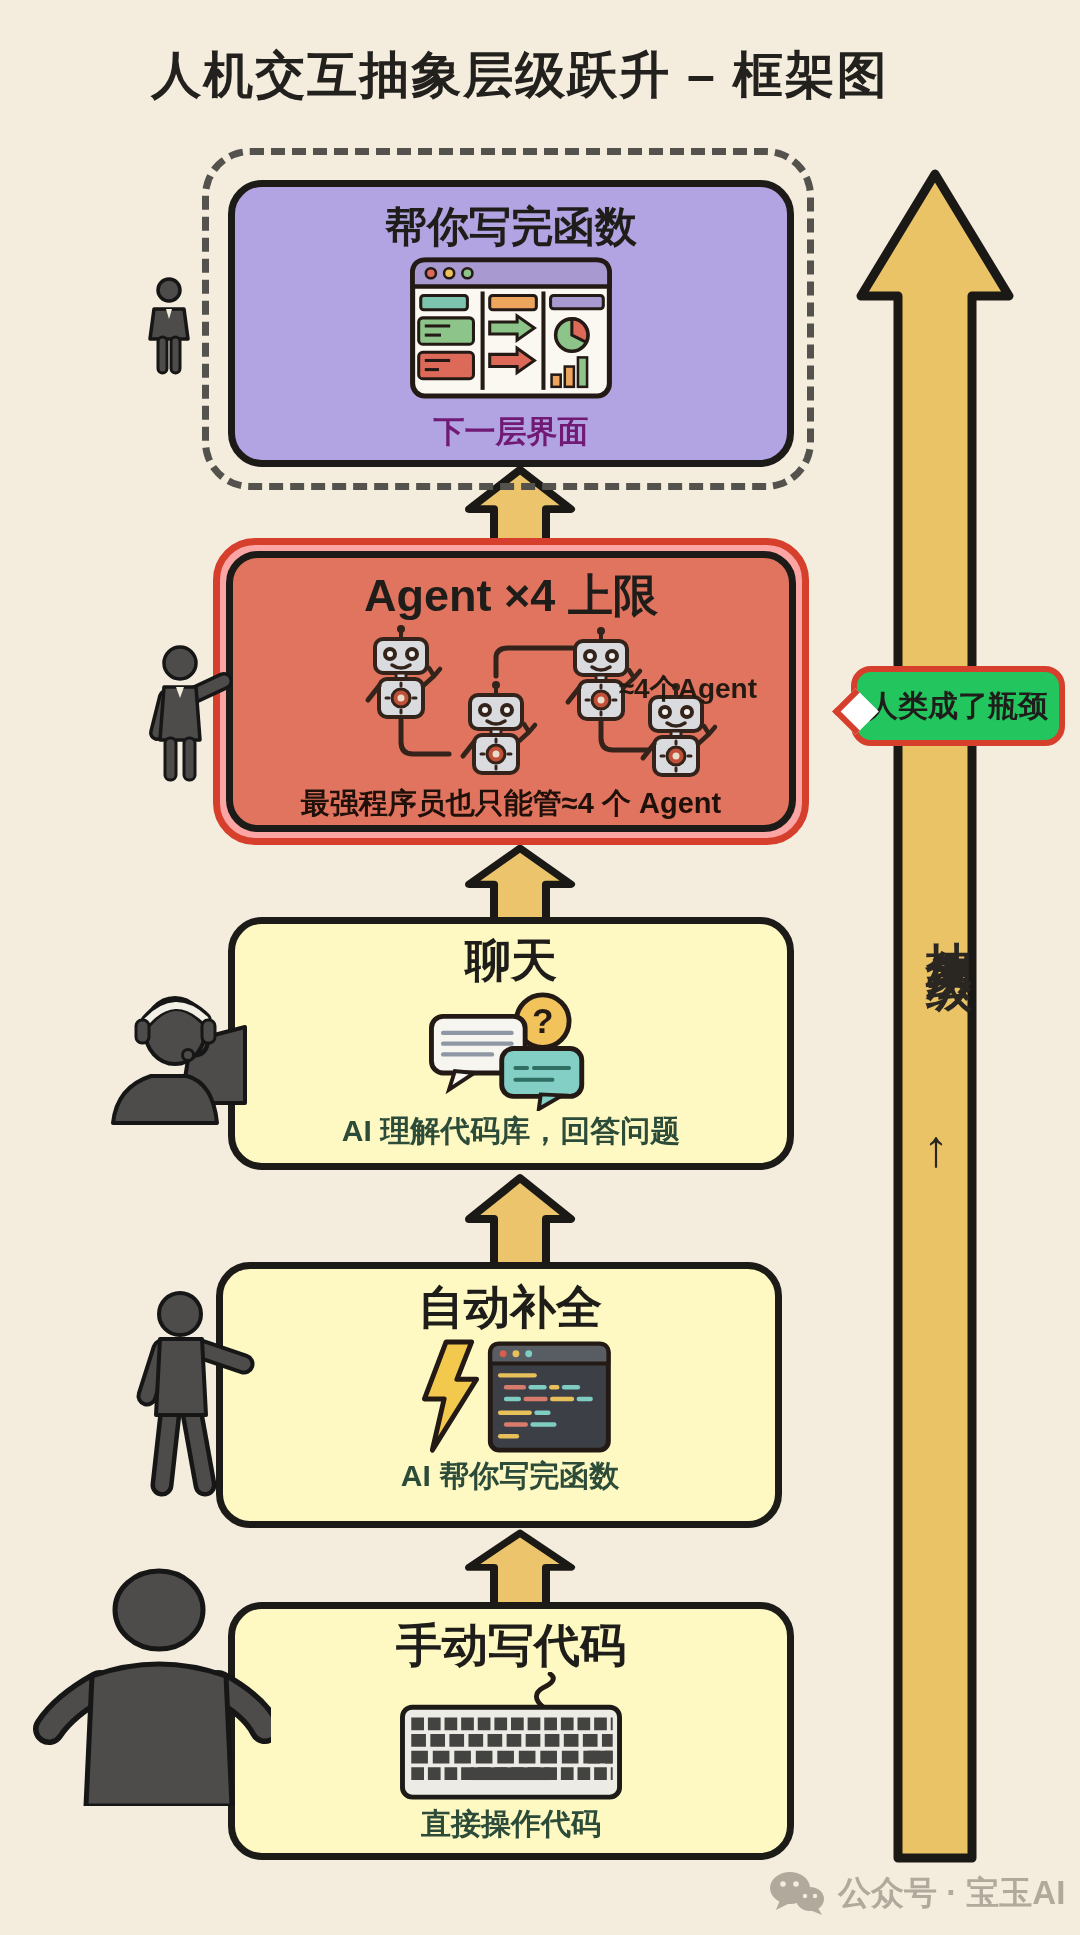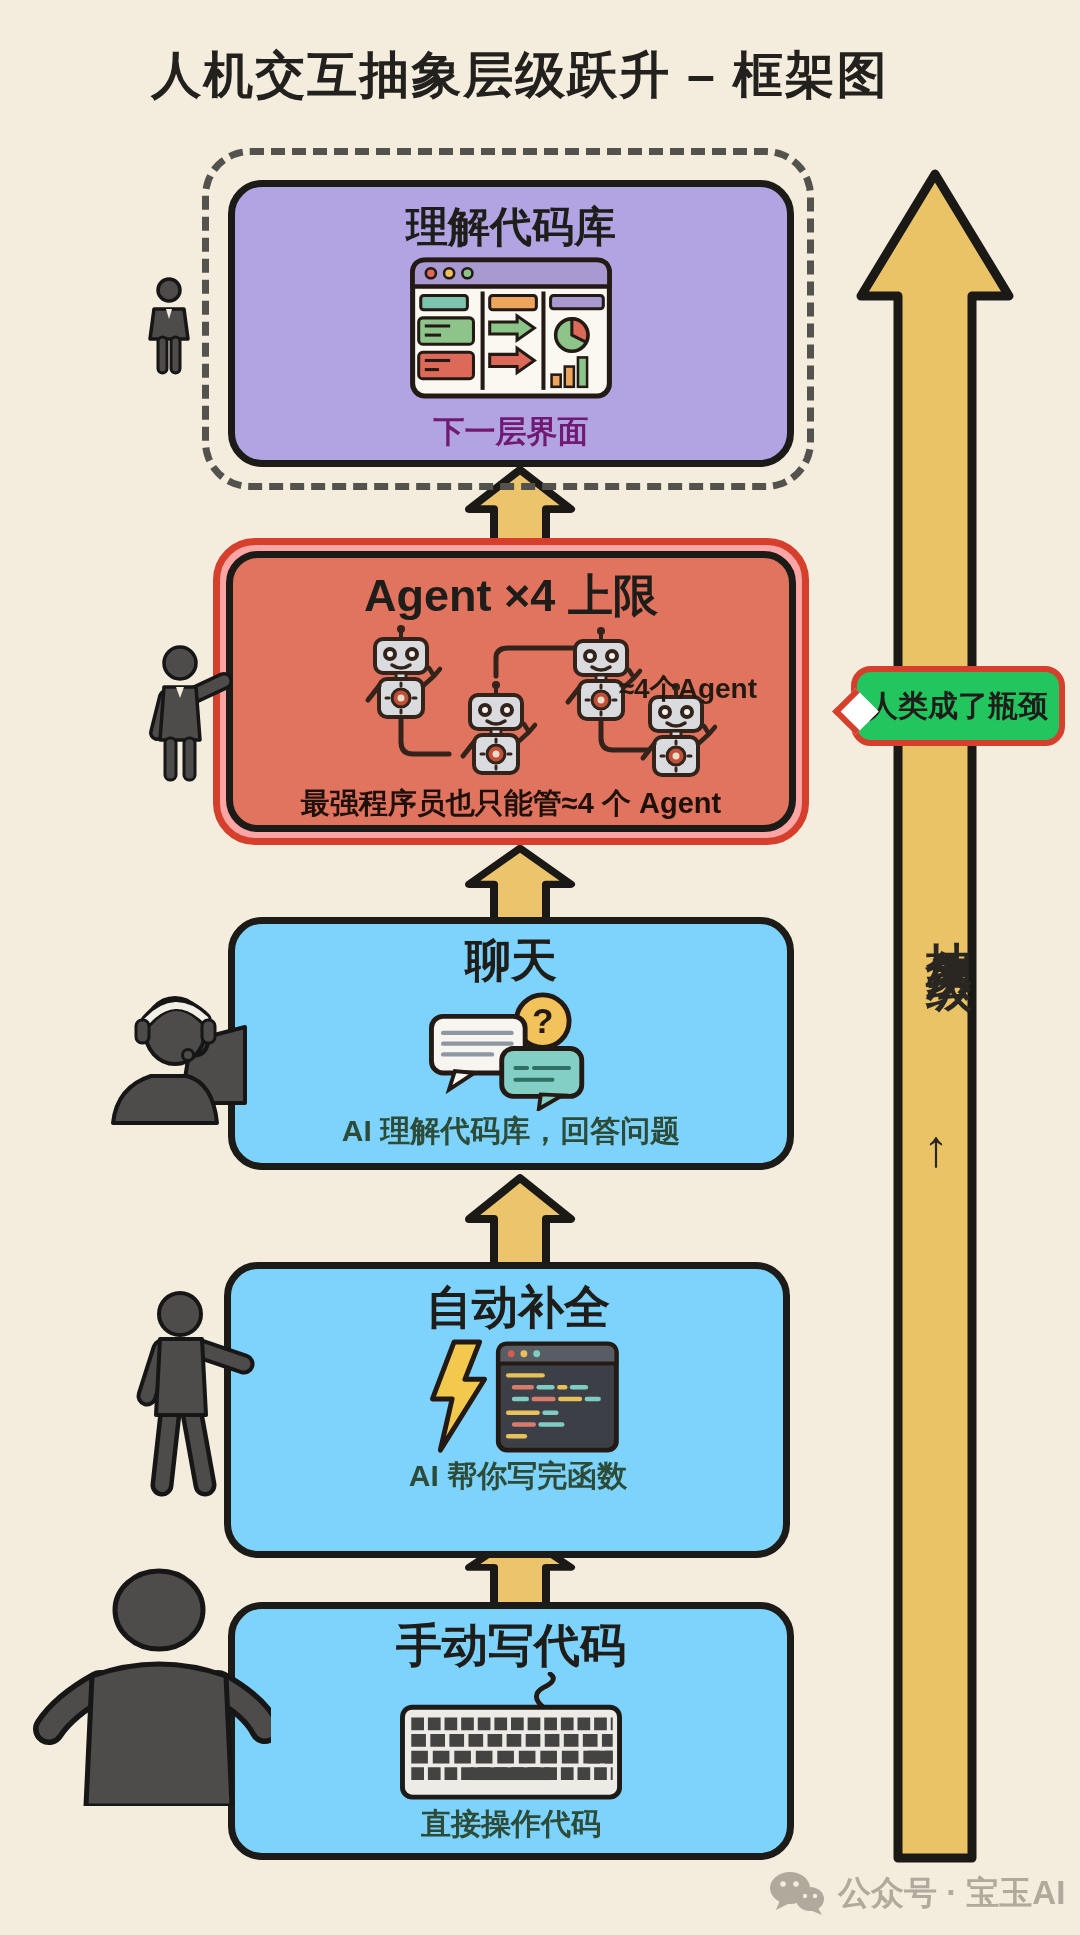--- a/index.html
+++ b/index.html
@@ -32,25 +32,25 @@
     border:7px solid #d63f2c;border-radius:42px;background:#fca5a5;padding:6px;
   }
   .red-inner{
     width:100%;height:100%;box-sizing:border-box;position:relative;
     border:7px solid #1d1b18;border-radius:32px;background:#e1745f;
     display:flex;flex-direction:column;align-items:center;padding-top:12px;
   }
   .red-inner .box-title{font-size:45px;}
   .red-inner .box-caption{font-size:29px;color:#20100a;margin-top:2px;}
   .agent-note{position:absolute;right:32px;top:112px;font-size:28px;font-weight:bold;color:#241a12;}
-  .green-box{background:#7dd3fc;}
+  .green-box{background:#fef9c3;}
   .green-box .box-title{font-size:46px;}
   .green-box .box-caption{font-size:30px;color:#2c4b39;}
   .chat-box{left:228px;top:917px;width:566px;height:253px;padding-top:10px;}
-  .auto-box{left:224px;top:1262px;width:566px;height:296px;padding-top:12px;padding-left:22px;}
+  .auto-box{left:216px;top:1262px;width:566px;height:266px;padding-top:12px;padding-left:22px;}
   .manual-box{left:228px;top:1602px;width:566px;height:258px;padding-top:10px;}
   .flow-arrow{left:445px;width:150px;}
   .callout{
     left:830px;top:666px;width:236px;height:86px;z-index:6;
   }
   .callout-tail{
     position:absolute;left:9px;top:29px;width:27px;height:27px;background:#ffffff;
     border-left:6px solid #d63f2c;border-bottom:6px solid #d63f2c;
     transform:rotate(45deg);z-index:2;
   }
@@ -94,21 +94,21 @@
   <polygon points="75,6 126,47 101,47 101,98 49,98 49,47 24,47" fill="#ecc46c" stroke="#1b1916" stroke-width="8" stroke-linejoin="round"></polygon>
 </svg>
 <svg class="abs flow-arrow" style="top:1528px;" width="150" height="84" viewBox="0 0 150 100" preserveAspectRatio="none">
   <polygon points="75,6 126,47 101,47 101,98 49,98 49,47 24,47" fill="#ecc46c" stroke="#1b1916" stroke-width="8" stroke-linejoin="round"></polygon>
 </svg>
 
 <div class="abs page-title">人机交互抽象层级跃升 – 框架图</div>
 
 <div class="abs dashed-frame"></div>
 <div class="abs level-box purple-box">
-  <div class="box-title">理解代码库</div>
+  <div class="box-title">帮你写完函数</div>
   <svg width="204" height="142" viewBox="0 0 200 140" style="margin-top:6px;">
     <rect x="3" y="3" width="194" height="134" rx="12" fill="#faf8f1" stroke="#241a15" stroke-width="5"></rect>
     <path d="M3,16 Q3,3 16,3 L184,3 Q197,3 197,16 L197,29 L3,29 Z" fill="#a89ad1" stroke="#241a15" stroke-width="4.5"></path>
     <circle cx="21" cy="16" r="5" fill="#dd6a59" stroke="#241a15" stroke-width="2.5"></circle>
     <circle cx="39" cy="16" r="5" fill="#eec05a" stroke="#241a15" stroke-width="2.5"></circle>
     <circle cx="57" cy="16" r="5" fill="#8cc489" stroke="#241a15" stroke-width="2.5"></circle>
     <line x1="72" y1="34" x2="72" y2="131" stroke="#241a15" stroke-width="4"></line>
     <line x1="132" y1="34" x2="132" y2="131" stroke="#241a15" stroke-width="4"></line>
     <rect x="11" y="38" width="46" height="14" rx="3" fill="#7cc4ad" stroke="#241a15" stroke-width="3"></rect>
     <rect x="9" y="60" width="54" height="26" rx="4" fill="#8cc489" stroke="#241a15" stroke-width="3"></rect>

